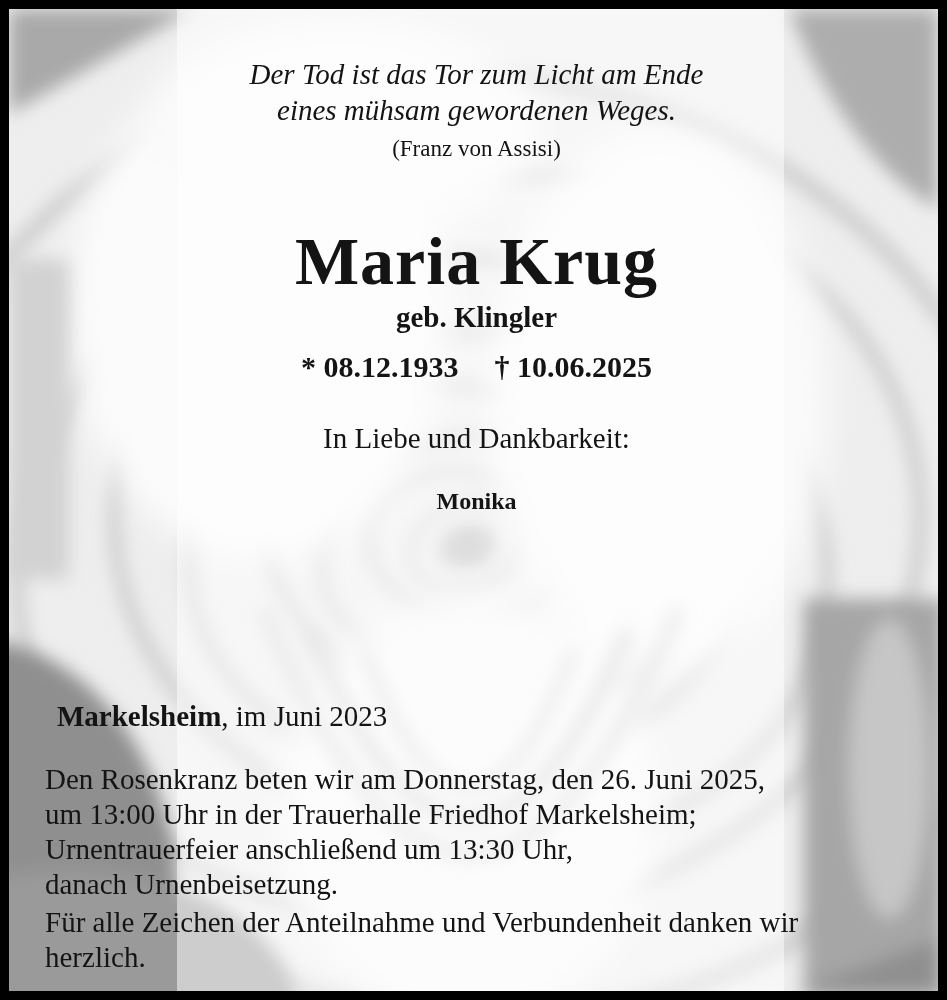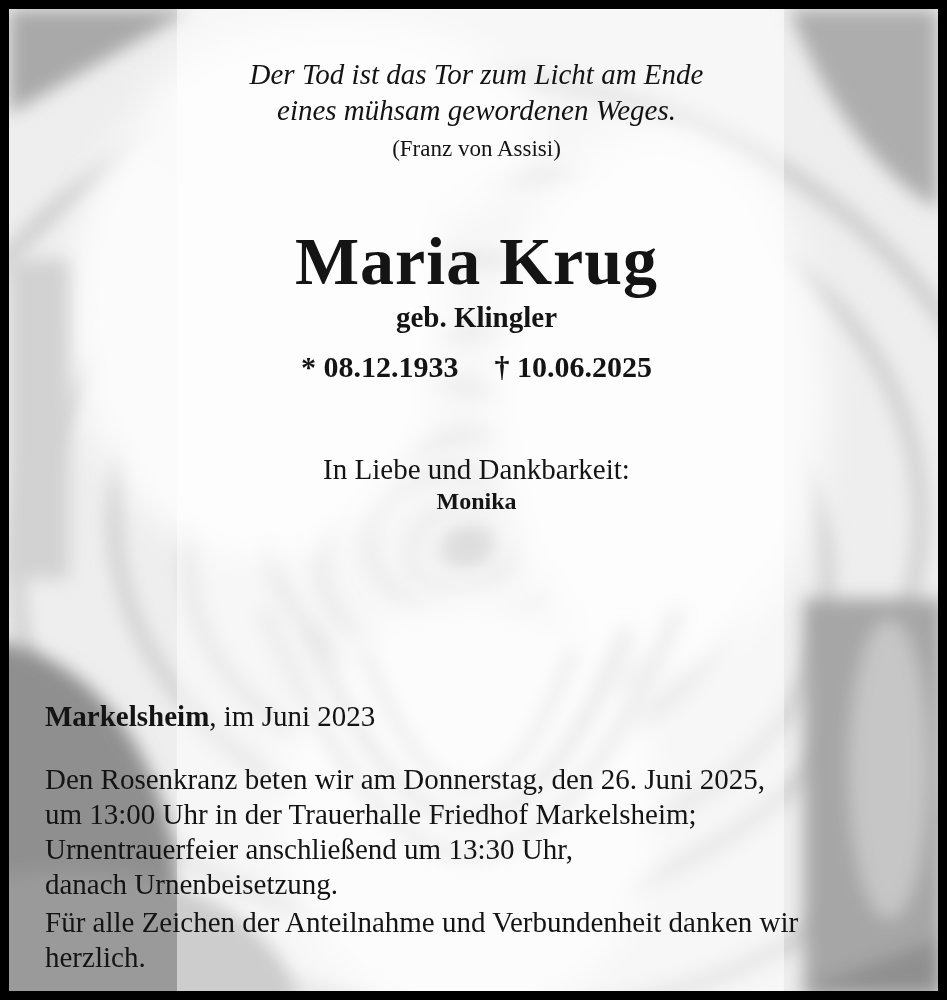--- a/index.html
+++ b/index.html
@@ -36,27 +36,27 @@
     width: 605px;
     text-align: center;
   }
   .quote-l1        { top: 49px;  font-size: 29px; font-style: italic; }
   .quote-l2        { top: 85px;  font-size: 29px; font-style: italic; }
   .quote-attr      { top: 127px; font-size: 23px; }
   .deceased-name   { top: 193px; font-size: 68px; font-weight: 700; letter-spacing: 1px; margin-top: 20px; }
   .maiden-name     { top: 292px; font-size: 29px; font-weight: 700; }
   .dates-line      { top: 341px; font-size: 30px; font-weight: 700; }
   .dates-line .death-date { margin-left: 36px; }
-  .dedication-intro{ top: 444px; font-size: 29px; }
+  .dedication-intro{ top: 413px; font-size: 29px; }
   .mourner-1       { top: 479px; font-size: 24px; font-weight: 700; }
   .mourner-2       { top: 527px; font-size: 29px; font-weight: 700; }
   .mourner-3       { top: 580px; font-size: 29px; font-weight: 700; }
   .left-col        { left: 36px; }
   .dateline        { top: 691px; font-size: 29px; }
-  .dateline .place { font-weight: 700; }
+  .dateline .place { font-weight: 700; margin-left: 12px; }
   .announcement    { top: 753px; font-size: 29px; line-height: 35px; }
   .thanks          { top: 896px; font-size: 29px; line-height: 35px; }
 </style>
 </head>
 <body>
 
 <div class="frame">
 
   <svg class="bg-svg" viewBox="0 0 929 982" preserveAspectRatio="none" xmlns="http://www.w3.org/2000/svg">
     <defs>

